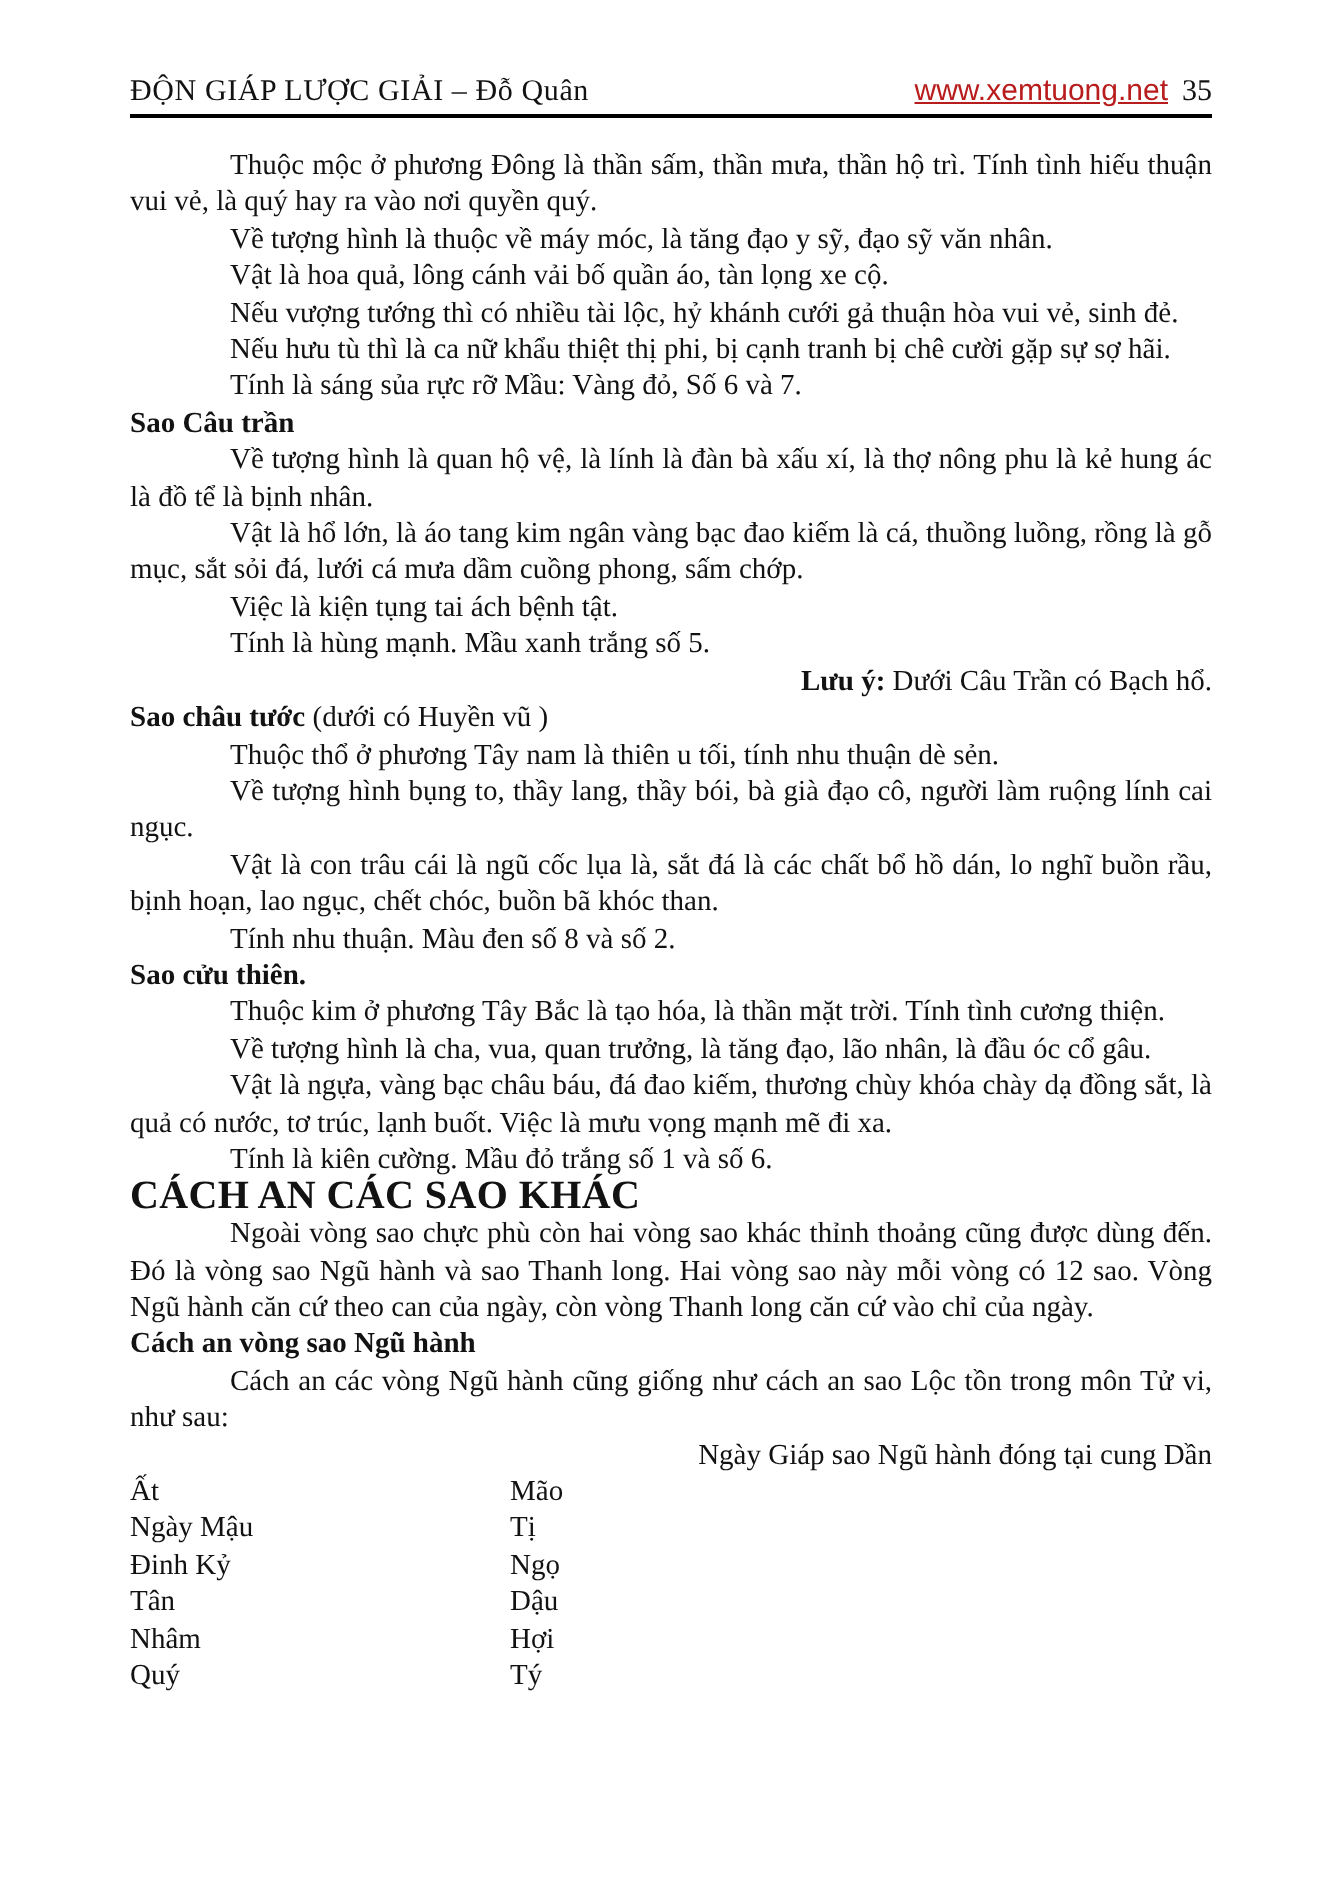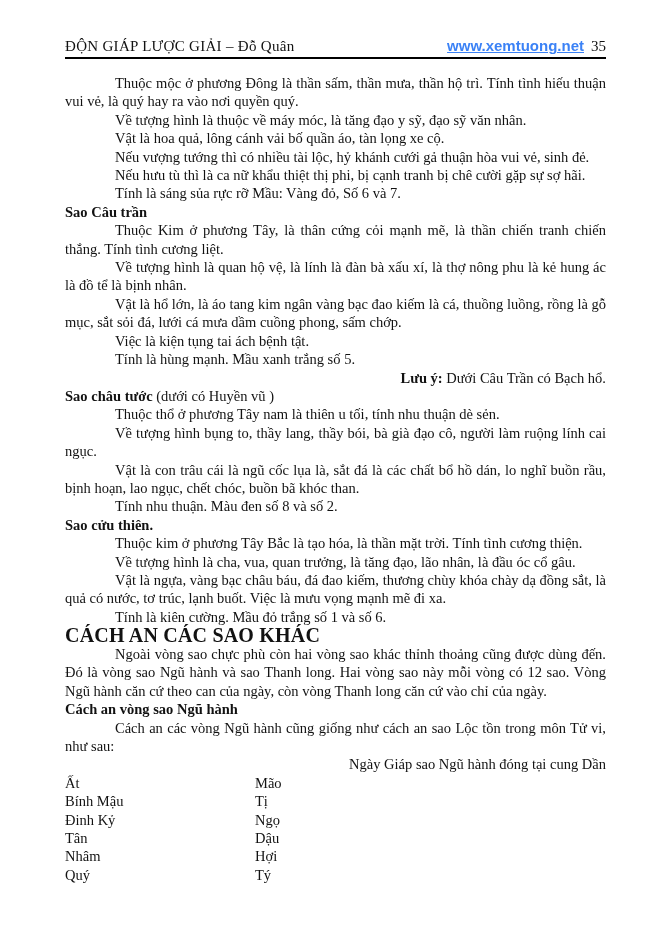--- a/index.html
+++ b/index.html
@@ -15,22 +15,22 @@
   
   .header {
     display: flex; justify-content: space-between; align-items: baseline;
     border-bottom: 2px solid #000;
     padding-bottom: 2px;
   }
   .header-title { font-size: 15px; letter-spacing: 0.3px; white-space: nowrap; }
   .header-right { display: flex; align-items: baseline; gap: 7px; }
   .site-link {
     font-family: "Liberation Sans", sans-serif;
-    font-weight: bold; font-size: 15px;
-    color: #3b82f6; text-decoration: underline; cursor: pointer;
+    font-weight: normal; font-size: 15px;
+    color: #b91c1c; text-decoration: underline; cursor: pointer;
   }
   .page-number { font-size: 15px; }
 
   
   .content { margin-top: 15px; font-size: 14.5px; line-height: 18.4px; }
   .content p { text-indent: 50px; text-align: justify; }
   .content p.noj { text-align: right; }
   .b { font-weight: bold; }
   .heading { font-weight: bold; font-size: 14.5px; }
   .section-heading { font-weight: bold; font-size: 20px; line-height: 18.8px; letter-spacing: 0.2px; }
@@ -56,21 +56,20 @@
   <div class="content">
 
     <p>Thuộc mộc ở phương Đông là thần sấm, thần mưa, thần hộ trì. Tính tình hiếu thuận vui vẻ, là quý hay ra vào nơi quyền quý.</p>
     <p>Về tượng hình là thuộc về máy móc, là tăng đạo y sỹ, đạo sỹ văn nhân.</p>
     <p>Vật là hoa quả, lông cánh vải bố quần áo, tàn lọng xe cộ.</p>
     <p>Nếu vượng tướng thì có nhiều tài lộc, hỷ khánh cưới gả thuận hòa vui vẻ, sinh đẻ.</p>
     <p>Nếu hưu tù thì là ca nữ khẩu thiệt thị phi, bị cạnh tranh bị chê cười gặp sự sợ hãi.</p>
     <p>Tính là sáng sủa rực rỡ Mầu: Vàng đỏ, Số 6 và 7.</p>
 
     <div class="heading">Sao Câu trần</div>
-    <p>Thuộc Kim ở phương Tây, là thân cứng cỏi mạnh mẽ, là thần chiến tranh chiến thắng. Tính tình cương liệt.</p>
     <p>Về tượng hình là quan hộ vệ, là lính là đàn bà xấu xí, là thợ nông phu là kẻ hung ác là đồ tể là bịnh nhân.</p>
     <p>Vật là hổ lớn, là áo tang kim ngân vàng bạc đao kiếm là cá, thuồng luồng, rồng là gỗ mục, sắt sỏi đá, lưới cá mưa dầm cuồng phong, sấm chớp.</p>
     <p>Việc là kiện tụng tai ách bệnh tật.</p>
     <p>Tính là hùng mạnh. Mầu xanh trắng số 5.</p>
     <p class="noj"><span class="b">Lưu ý:</span><span> Dưới Câu Trần có Bạch hổ.</span></p>
 
     <div><span class="heading">Sao châu tước</span><span>  (dưới có Huyền vũ )</span></div>
     <p>Thuộc thổ ở phương Tây nam là thiên u tối, tính nhu thuận dè sẻn.</p>
     <p>Về tượng hình bụng to, thầy lang, thầy bói, bà già đạo cô, người làm ruộng lính cai ngục.</p>
     <p>Vật là con trâu cái là ngũ cốc lụa là, sắt đá là các chất bổ hồ dán, lo nghĩ buồn rầu, bịnh hoạn, lao ngục, chết chóc, buồn bã khóc than.</p>
@@ -88,21 +87,21 @@
     <p>Cách an các vòng Ngũ hành cũng giống như cách an sao Lộc tồn trong môn Tử vi, như sau:</p>
 
     <p class="noj">Ngày Giáp sao Ngũ hành đóng tại cung Dần</p>
 
     <div>
       <div class="trow">
           <span class="c1">Ất</span>
           <span class="c2">Mão</span>
         </div>
       <div class="trow">
-          <span class="c1">Bính Mậu</span>
+          <span class="c1">Ngày Mậu</span>
           <span class="c2">Tị</span>
         </div>
       <div class="trow">
           <span class="c1">Đinh Kỷ</span>
           <span class="c2">Ngọ</span>
         </div>
       <div class="trow">
           <span class="c1">Tân</span>
           <span class="c2">Dậu</span>
         </div>

